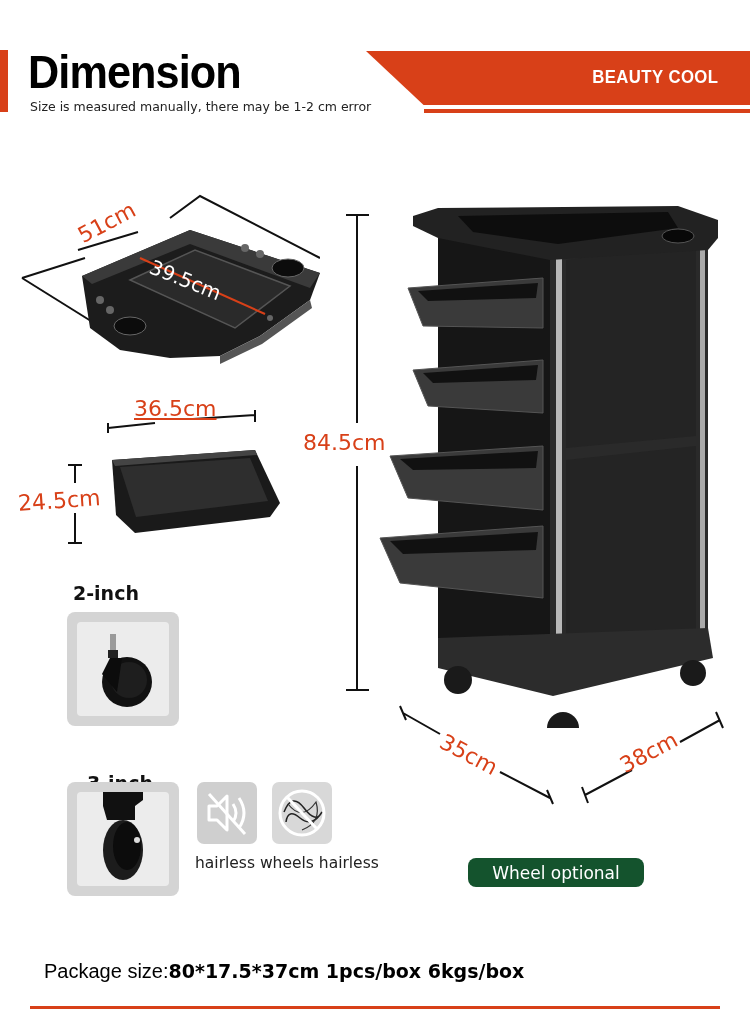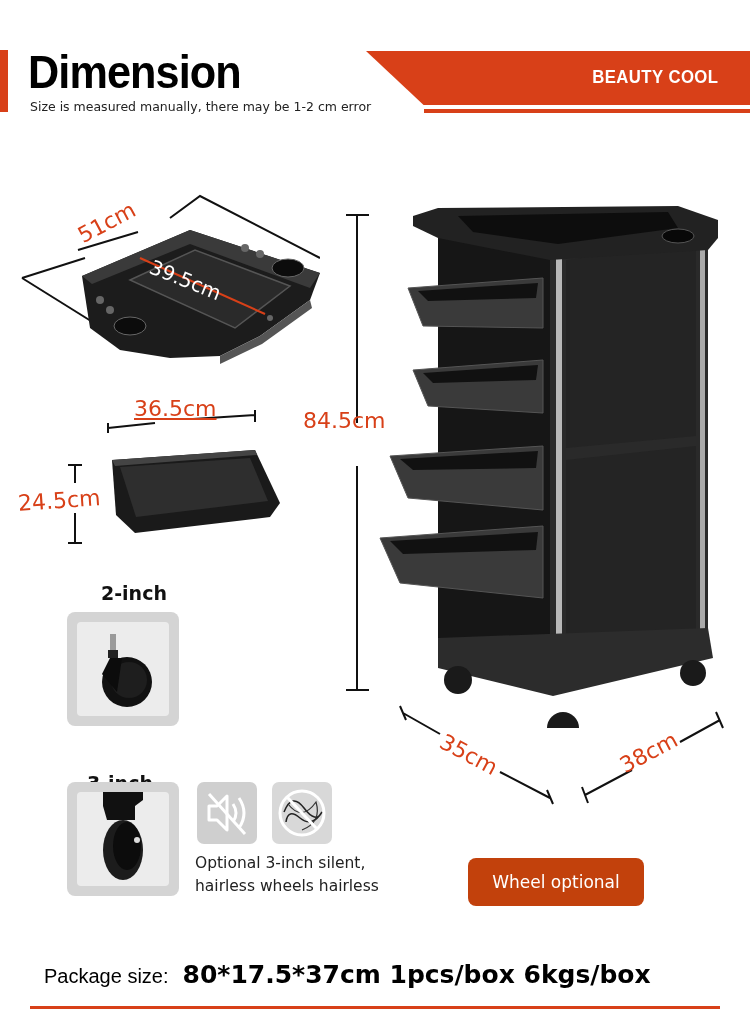--- a/index.html
+++ b/index.html
@@ -21,25 +21,25 @@
   .topbase { position: absolute; }
   .drawer-img { position: absolute; }
 
   .wheel-label { position: absolute; font-size: 19px; font-weight: 700; color: #111; }
   .wheel-box { position: absolute; width: 112px; height: 114px; background: #d4d4d4; border-radius: 8px; }
   .wheel-box .inner { position: absolute; left: 10px; top: 10px; right: 10px; bottom: 10px; background: #ececec; border-radius: 4px; }
 
   .feat-icon { position: absolute; width: 60px; height: 62px; border-radius: 7px; background: #cfcfcf; }
   .feat-text { position: absolute; left: 195px; top: 852px; font-size: 15.5px; line-height: 23px; color: #222; }
 
-  .wheel-btn { position: absolute; left: 468px; top: 858px; width: 176px; height: 48px; background: #c2410c; border-radius: 8px; color: #fff; font-size: 17px; display: flex; align-items: center; justify-content: center; }
+  .wheel-btn { position: absolute; left: 468px; top: 858px; width: 176px; height: 29px; background: #14532d; border-radius: 8px; color: #fff; font-size: 17px; display: flex; align-items: center; justify-content: center; }
 
   .pkg { position: absolute; left: 44px; top: 960px; white-space: nowrap; }
   .pkg-label { font-size: 20px; color: #000000; font-family: "Liberation Sans", sans-serif; }
-  .pkg-value { font-size: 25px; font-weight: 700; color: #000; font-family: "DejaVu Sans", sans-serif; margin-left: 14px; }
+  .pkg-value { font-size: 19px; font-weight: 700; color: #000; font-family: "DejaVu Sans", sans-serif; margin-left: 0; }
   .pkg-line { position: absolute; left: 30px; top: 1006px; width: 690px; height: 3px; background: #d84018; }
 </style>
 </head>
 <body>
 
 <div class="accent-bar"></div>
 <div class="title">Dimension</div>
 <div class="subtitle">Size is measured manually, there may be 1-2 cm error</div>
 <div class="brand-banner"></div>
 <div class="brand-line"></div>
@@ -73,21 +73,21 @@
   <path d="M60,62 L190,53 L208,96 L76,112 Z" fill="#2e2e2e"></path>
   <path d="M52,55 L195,45 L197,50 L55,61 Z" fill="#444"></path>
 </svg>
 <div class="dim" style="left:134px;top:396px;text-decoration:underline;">36.5cm</div>
 <div class="dim" style="left:18px;top:488px;transform:rotate(-4deg);">24.5cm</div>
 
 <div class="line" style="left:356px;top:215px;width:2px;height:208px;"></div>
 <div class="line" style="left:346px;top:214px;width:23px;height:2px;"></div>
 <div class="line" style="left:356px;top:466px;width:2px;height:224px;"></div>
 <div class="line" style="left:346px;top:689px;width:23px;height:2px;"></div>
-<div class="dim" style="left:303px;top:408px;">84.5cm</div>
+<div class="dim" style="left:303px;top:430px;">84.5cm</div>
 
 <svg style="position:absolute;left:378px;top:198px;" width="345" height="530" viewBox="0 0 345 530">
 
   <rect x="60" y="40" width="112" height="420" fill="#161616"></rect>
 
   <path d="M172,52 L330,30 L330,450 L172,475 Z" fill="#2a2a2a"></path>
   <path d="M188,62 L318,44 L318,238 L188,250 Z" fill="#242424"></path>
   <path d="M188,262 L318,248 L318,440 L188,460 Z" fill="#242424"></path>
 
   <rect x="178" y="58" width="6" height="410" fill="#b8b8b8"></rect>
@@ -117,21 +117,21 @@
   <circle cx="315" cy="475" r="13" fill="#1a1a1a"></circle>
 </svg>
 
 <svg style="position:absolute;left:390px;top:700px;" width="350" height="110" viewBox="0 0 350 110">
   <path d="M10,6 L16,20 M13,13 L50,34 M110,72 L160,98 M157,90 L163,104" stroke="#111" stroke-width="2" fill="none"></path>
   <path d="M192,87 L198,103 M195,95 L242,70 M290,42 L330,20 M326,12 L333,28" stroke="#111" stroke-width="2" fill="none"></path>
 </svg>
 <div class="dim" style="left:438px;top:742px;transform:rotate(28deg);">35cm</div>
 <div class="dim" style="left:618px;top:740px;transform:rotate(-28deg);">38cm</div>
 
-<div class="wheel-label" style="left:101px;top:582px;">2-inch</div>
+<div class="wheel-label" style="left:73px;top:582px;">2-inch</div>
 <div class="wheel-box" style="left:67px;top:612px;">
   <div class="inner">
     <svg width="92" height="94" viewBox="0 0 92 94">
       <rect x="33" y="12" width="6" height="18" fill="#9a9a9a"></rect>
       <rect x="31" y="28" width="10" height="8" fill="#222"></rect>
       <circle cx="50" cy="60" r="25" fill="#111"></circle>
       <circle cx="52" cy="58" r="18" fill="#1e1e1e"></circle>
       <path d="M25,52 L33,36 L45,36 L40,70 Z" fill="#0c0c0c"></path>
     </svg>
   </div>
@@ -159,21 +159,20 @@
 </div>
 <div class="feat-icon" style="left:272px;top:782px;background:#d8d8d8;">
   <svg width="60" height="62" viewBox="0 0 60 62">
     <path d="M12,30 Q20,10 32,26 T50,30 Q40,46 28,36 T14,40" fill="none" stroke="#222" stroke-width="1.5"></path>
     <path d="M16,22 Q30,40 44,20 Q50,40 30,48" fill="none" stroke="#333" stroke-width="1.2"></path>
     <circle cx="30" cy="31" r="22" fill="none" stroke="#fff" stroke-width="3"></circle>
     <line x1="15" y1="15" x2="45" y2="47" stroke="#fff" stroke-width="3"></line>
   </svg>
 </div>
 <div class="feat-text">
-  <div>Optional 3-inch silent,</div>
   <div>hairless wheels hairless</div>
 </div>
 <div class="wheel-btn">Wheel optional</div>
 
 <div class="pkg">
   <span class="pkg-label">Package size:</span><span class="pkg-value">80*17.5*37cm 1pcs/box 6kgs/box</span>
 </div>
 <div class="pkg-line"></div>
 
 </body></html>

